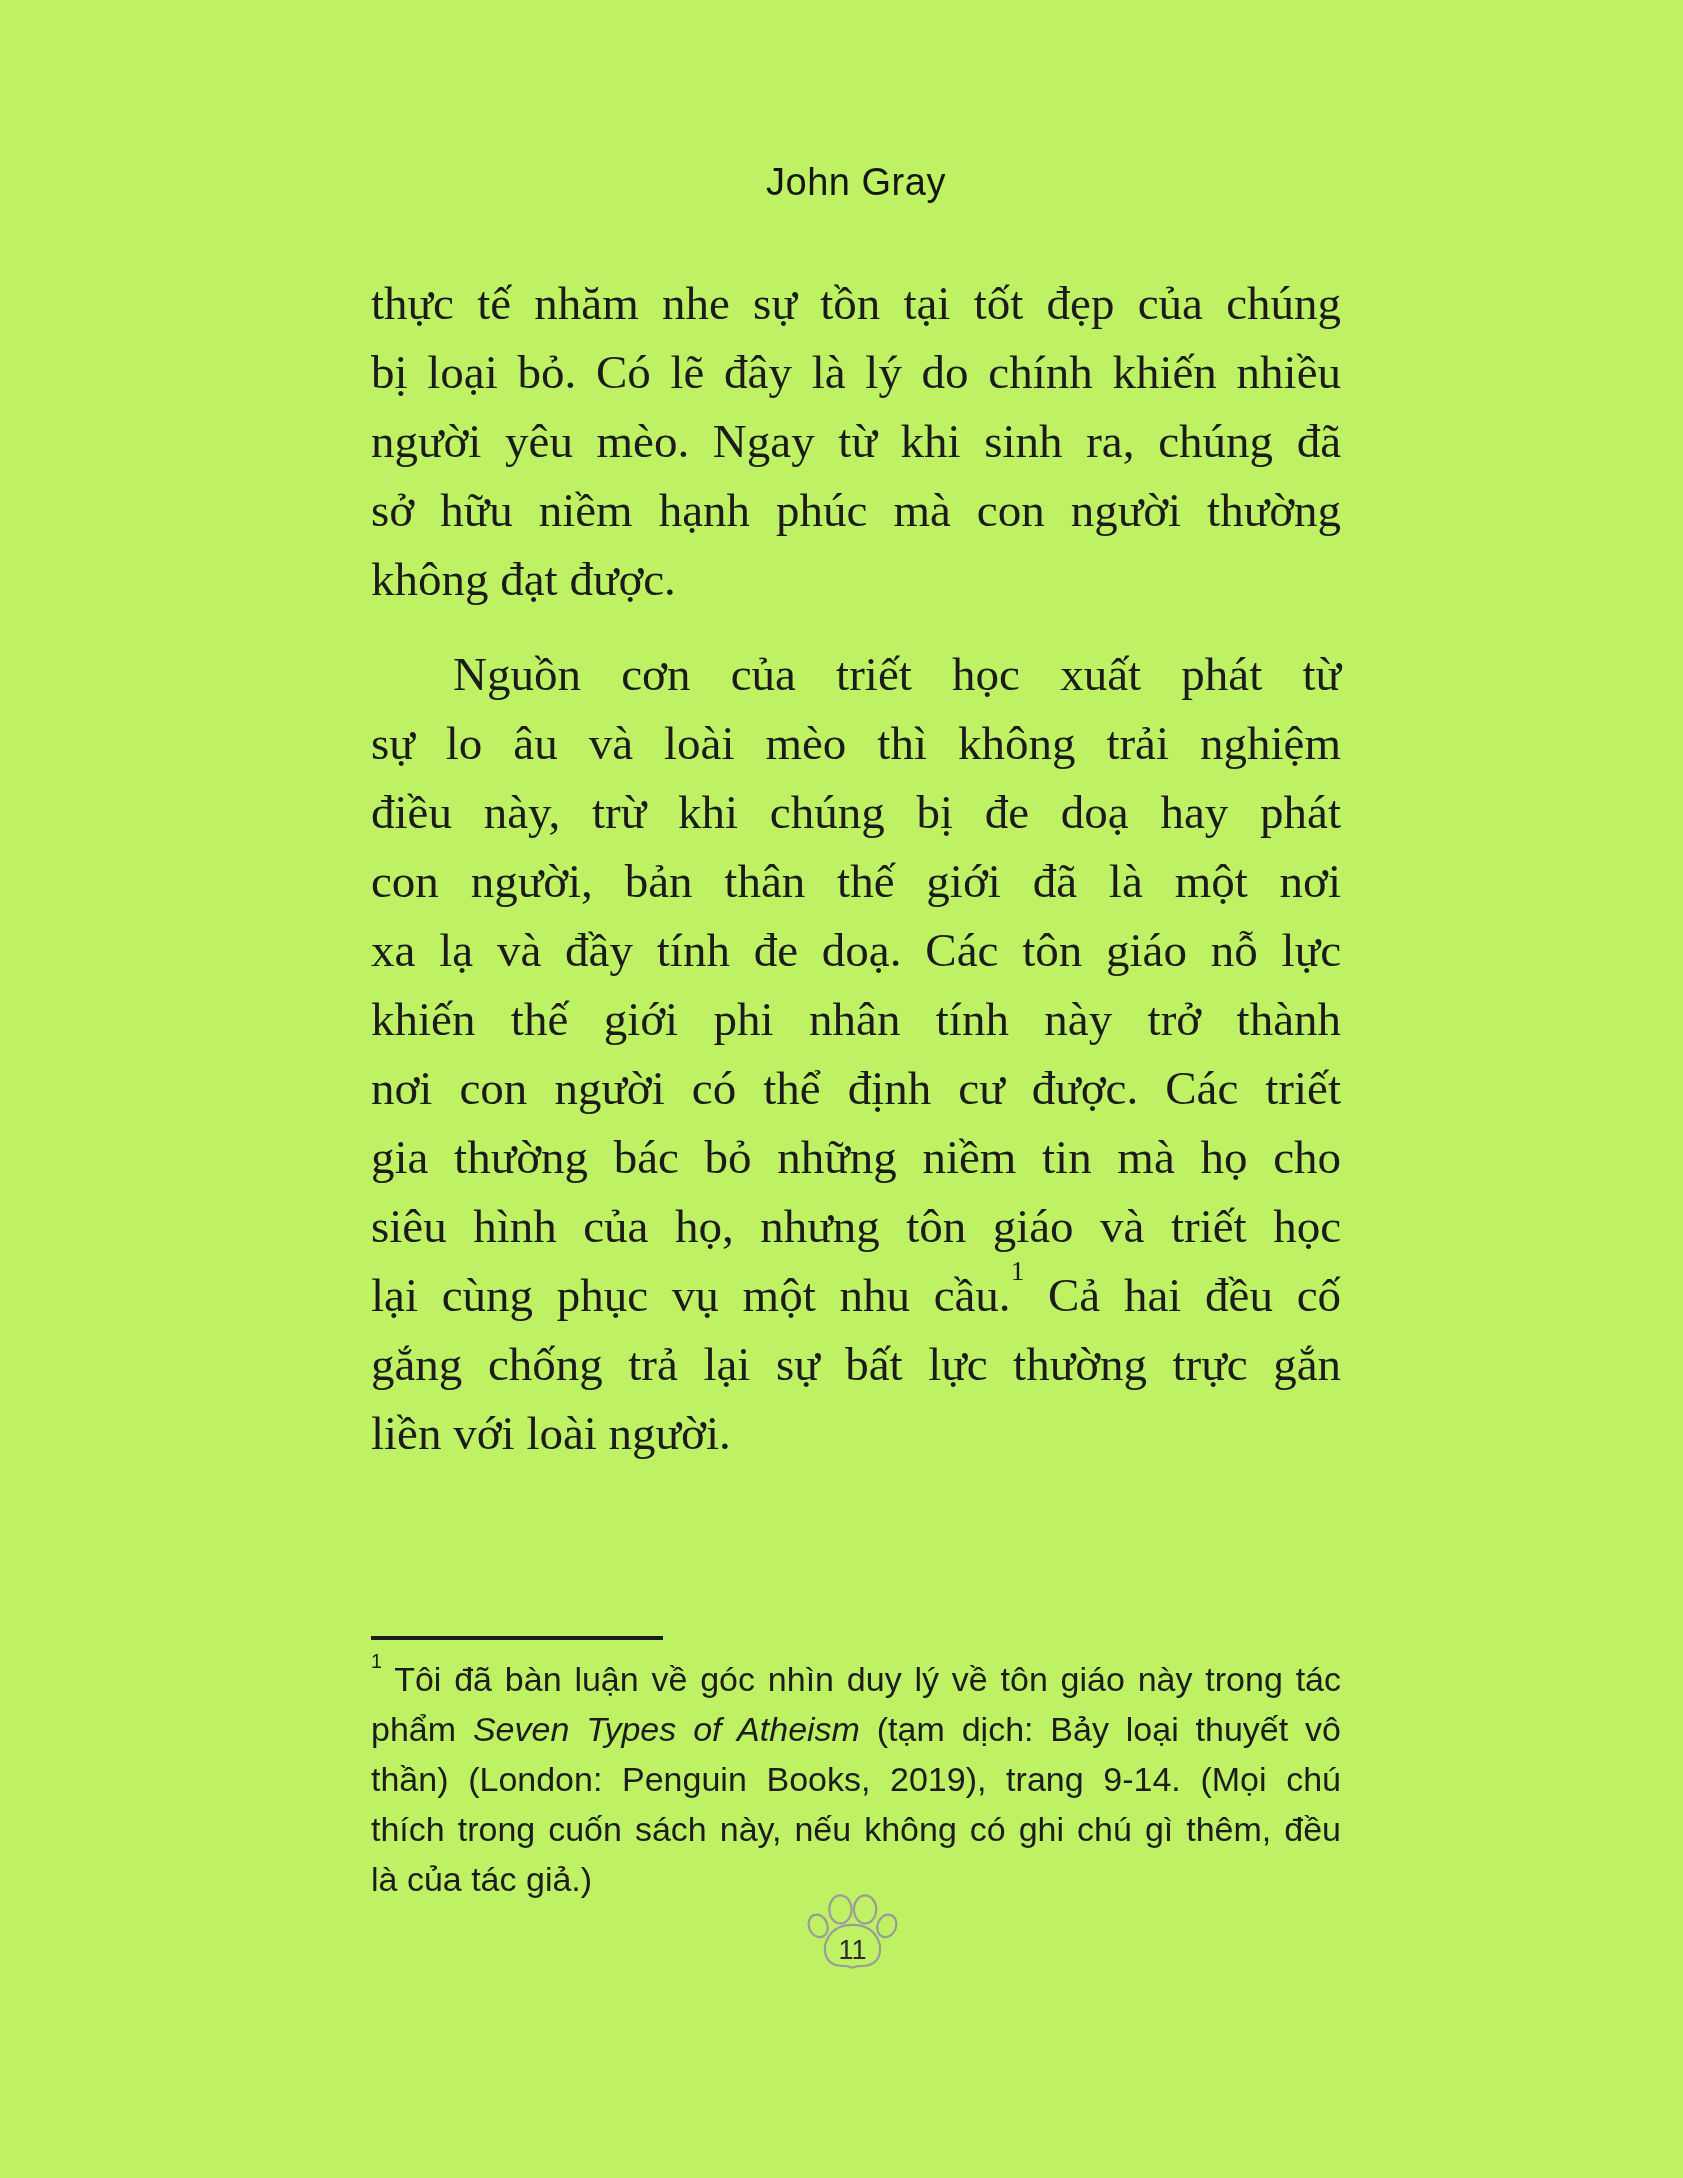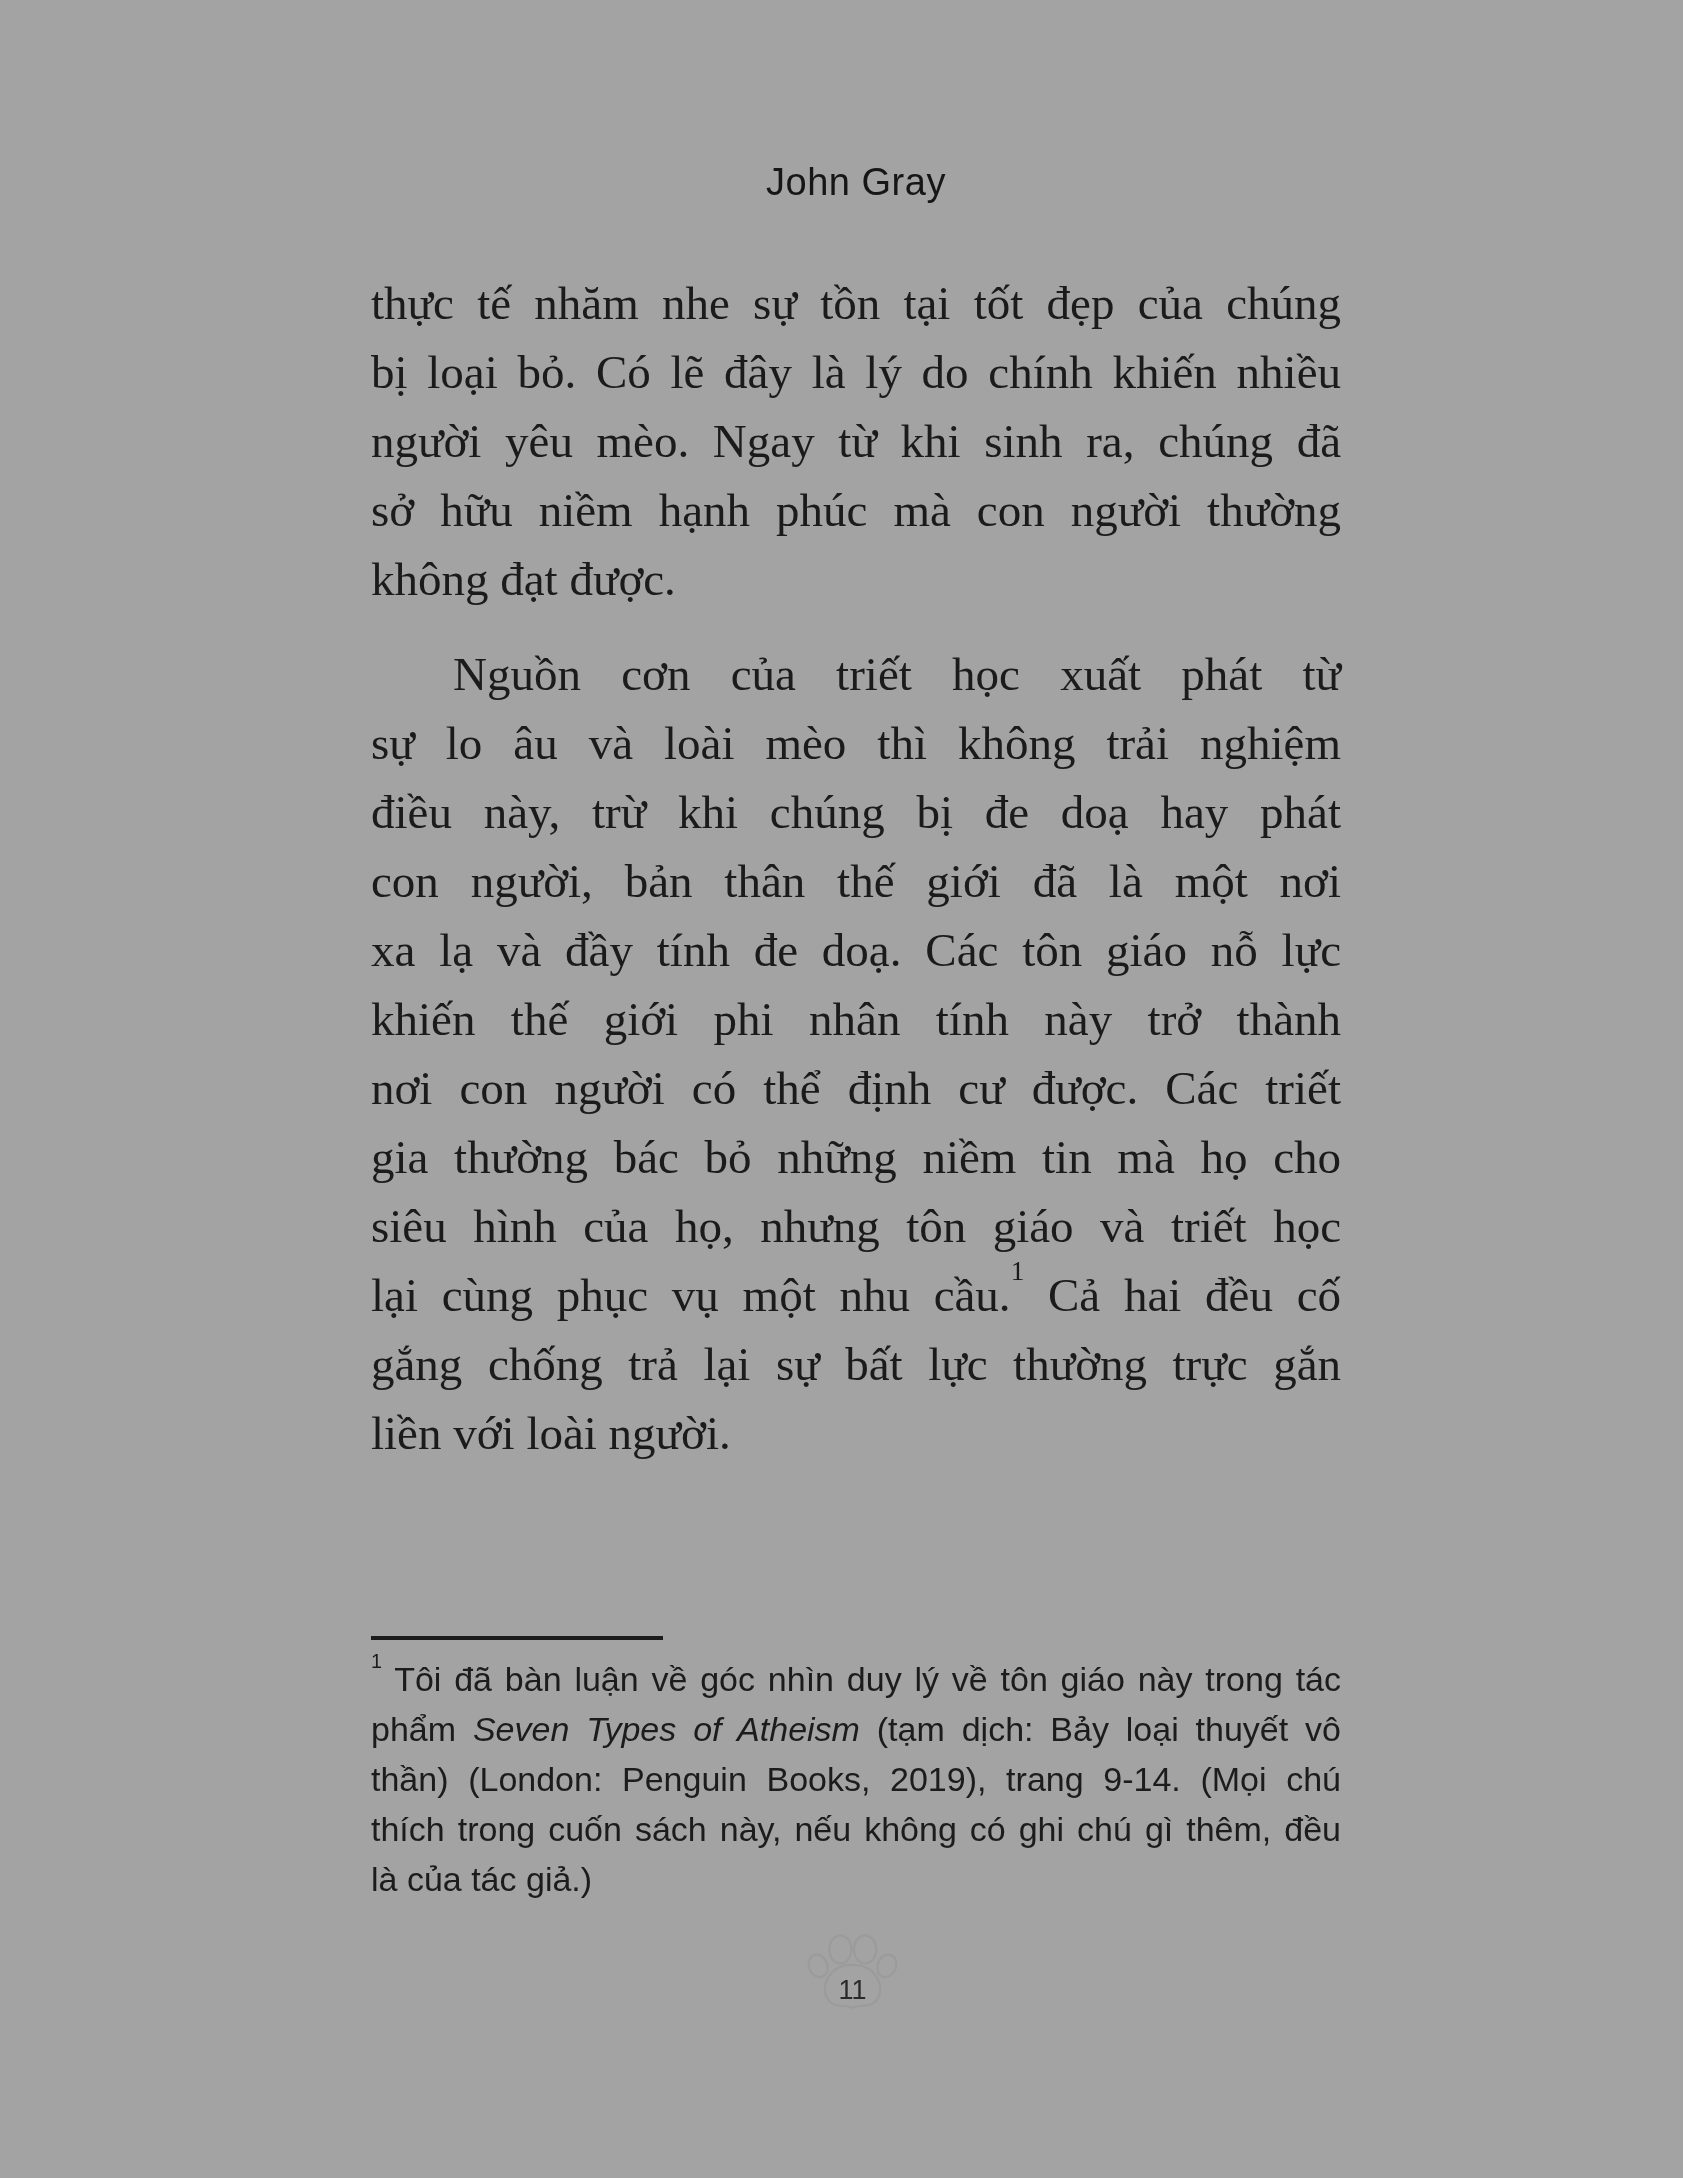--- a/index.html
+++ b/index.html
@@ -1,21 +1,21 @@
 <!DOCTYPE html>
 <html><head>
 <meta charset="utf-8">
 <style>
   html,body{margin:0;padding:0;}
   body{background:#e9e9e9;}
   .page{
     position:relative;
     width:1683px;height:2178px;
     margin:0 auto;
-    background:#a3a3a3;
+    background:#bef264;
     overflow:hidden;
     color:#1b1b1b;
   }
   .running-header{
     position:absolute;
     top:159px;left:371px;width:970px;
     text-align:center;
     font-family:"Liberation Sans",sans-serif;
     font-size:38px;line-height:47px;
     letter-spacing:0.5px;
@@ -62,21 +62,21 @@
   .fline{
     height:50px;line-height:50px;
     text-align:justify;
     -moz-text-align-last:justify;
     text-align-last:justify;
   }
   .fline.last{text-align-last:left;}
   .footnote i{font-style:italic;}
   .paw{
     position:absolute;
-    top:1933px;left:804px;
+    top:1893px;left:804px;
     width:97px;height:87px;
   }
   .paw svg{display:block;width:97px;height:87px;}
   .paw-num{
     position:absolute;
     left:0;top:44px;
     width:97px;
     text-align:center;
     font-family:"Liberation Sans",sans-serif;
     font-size:27px;line-height:27px;

